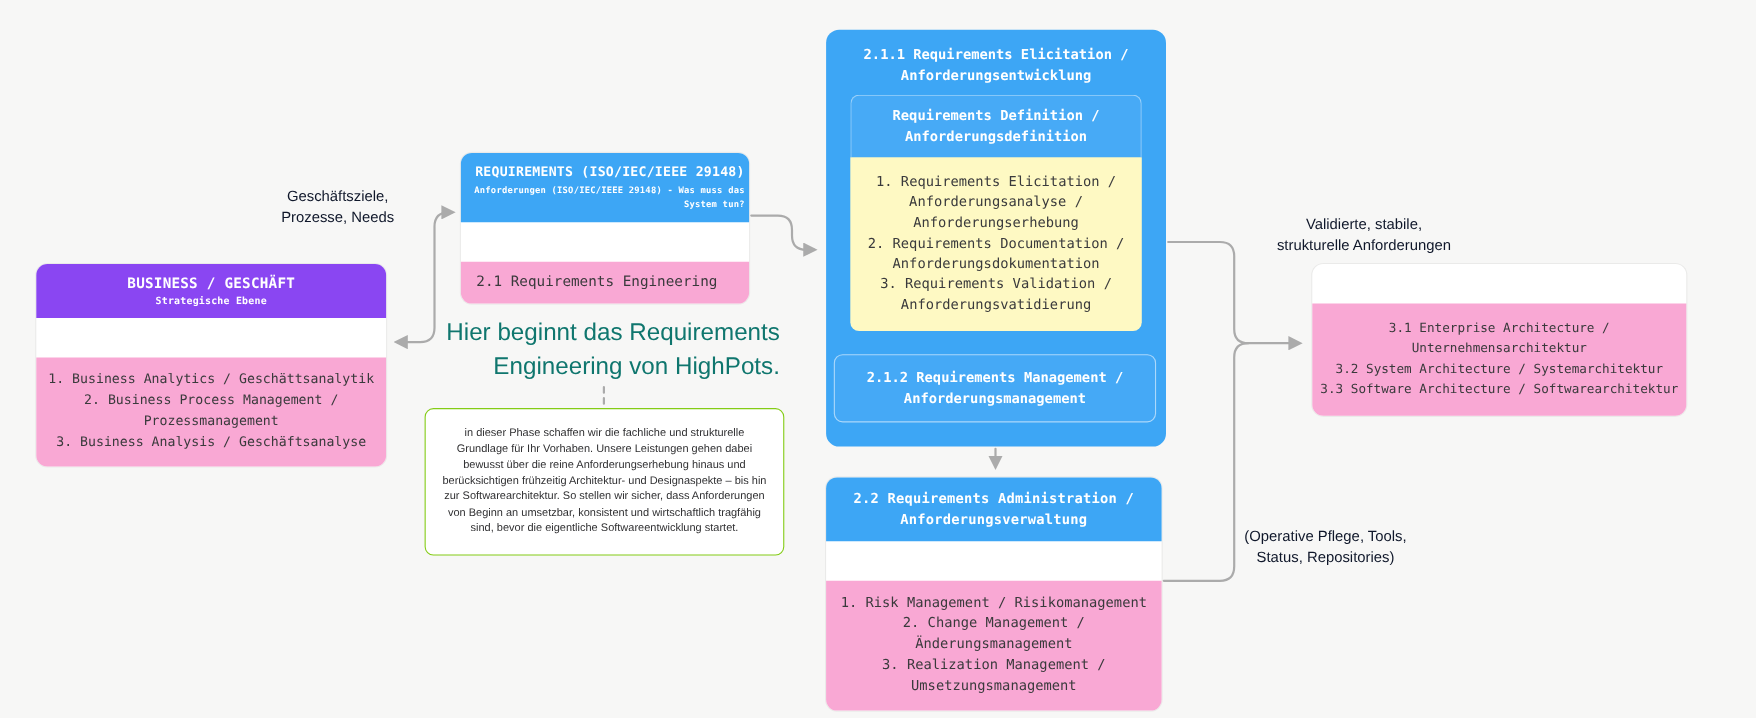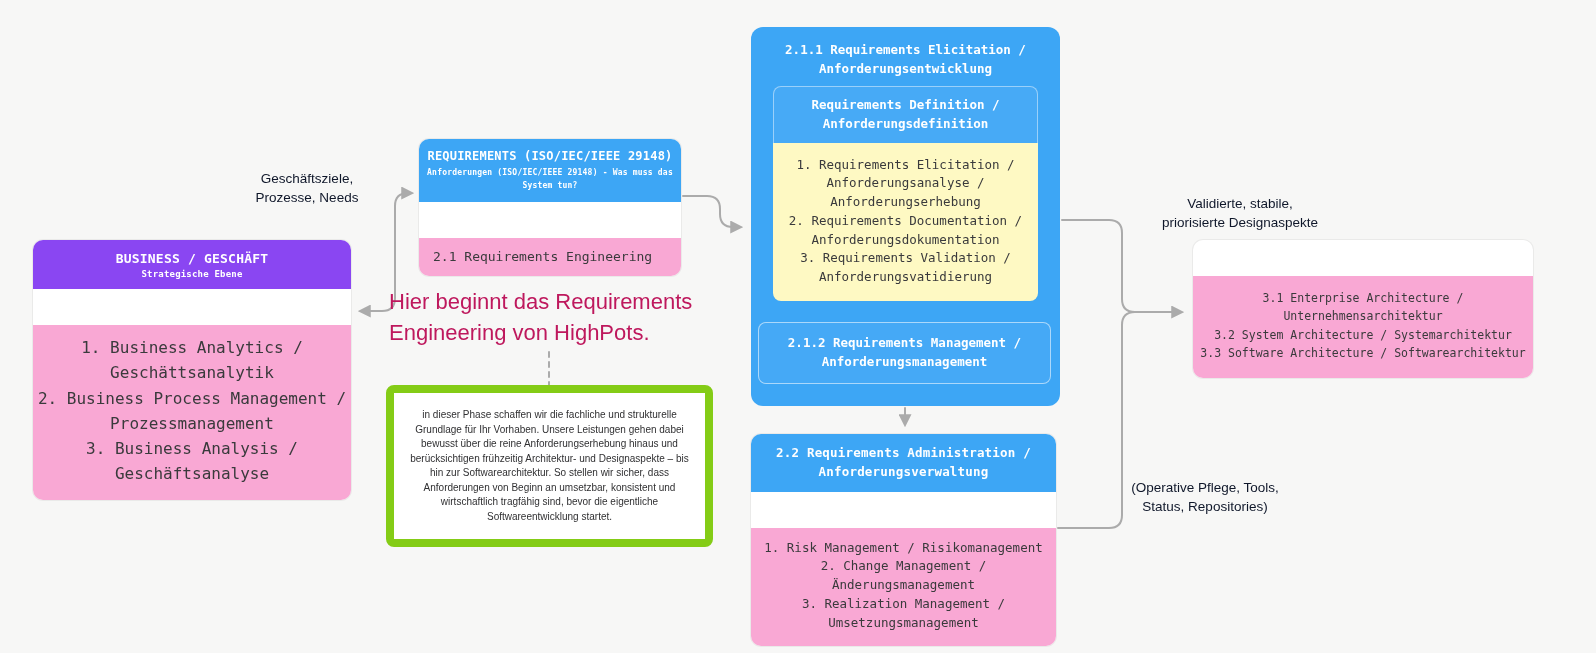--- a/index.html
+++ b/index.html
@@ -18,25 +18,25 @@
           box-shadow:0 0 0 1px rgba(0,0,0,0.05); background:#fff; }
   .card .hd { color:#fff; text-align:center; border-radius:10px 10px 0 0; }
   .card .hd .t  { font-weight:bold; font-size:13px; letter-spacing:.2px; }
   .card .hd .st { font-weight:bold; font-size:9px; margin-top:3px; letter-spacing:.2px; }
   .card .bd { background:#f9a8d4; border-radius:0 0 10px 10px; color:#3A3A3C;
               text-align:center; white-space:pre-line;margin-top:36px; }
 
   
   #card-business { left:33px; top:240px; width:318px; }
   #card-business .hd { background:#8A46F2; padding:11px 6px 10px; }
-  #card-business .bd { padding:10px 4px 13px; font-size:16px; line-height:1.58; }
+  #card-business .bd { padding:10px 4px 13px; font-size:12px; line-height:1.58; }
 
   
   #card-requirements { left:419px; top:139px; width:262px; }
-  #card-requirements .hd { background:#3DA6F5; padding:10px 4px 9px; }
+  #card-requirements .hd { background:#3DA6F5; padding:10px 4px 9px;text-align:right; }
   #card-requirements .hd .t { font-size:12px; }
   #card-requirements .hd .st { font-size:8px; line-height:1.6; margin-top:4px; white-space:pre-line; }
   #card-requirements .bd { text-align:left; padding:11px 12px 12px 14px; font-size:13px; }
 
   
   #bigbox { position:absolute; left:751px; top:27px; width:309px; height:379px; z-index:2;
             background:#3DA6F5; border-radius:12px; }
   #bigbox-title { position:absolute; left:0; top:13px; width:100%; text-align:center;
                   color:#fff; font-weight:bold; font-size:12.5px; line-height:1.55;
                   white-space:pre-line; }
@@ -64,26 +64,26 @@
   #card-arch .bd { padding:13px 4px 15px; font-size:11.5px; line-height:1.6; }
 
   
   .ann { position:absolute; z-index:2; text-align:center; color:#0f172a; font-size:13.5px;
          line-height:1.4; white-space:pre-line; }
   #ann-business-input { left:227px; top:170px; width:160px; }
   #ann-validated      { left:1140px; top:195px; width:200px; }
   #ann-operative      { left:1105px; top:479px; width:200px; }
 
   #headline { position:absolute; left:389px; top:286px; width:320px; z-index:2;
-              text-align:left; color:#be185d; font-size:22px; line-height:1.42;
+              text-align:right; color:#0f766e; font-size:22px; line-height:1.42;
               white-space:pre-line; }
 
   
-  #notebox { position:absolute; left:386px; top:385px; width:327px; z-index:2;
-             box-sizing:border-box; background:#fff; border:8px solid #84cc16; border-radius:8px;
+  #notebox { position:absolute; left:386px; top:371px; width:327px; z-index:2;
+             box-sizing:border-box; background:#fff; border:1px solid #84cc16; border-radius:8px;
              padding:15px 13px; text-align:center; color:#303032; font-size:10px;
              line-height:1.45; }
 </style>
 </head>
 <body>
 
 <div class="canvas">
 
   <svg id="connectors" width="1596" height="653" viewBox="0 0 1596 653">
     <defs>
@@ -163,17 +163,17 @@
   </div>
 
   <div class="card" id="card-arch">
     <div class="bd">3.1 Enterprise Architecture /
 Unternehmensarchitektur
 3.2 System Architecture / Systemarchitektur
 3.3 Software Architecture / Softwarearchitektur</div>
   </div>
 
   <div class="ann sans" id="ann-validated">Validierte, stabile,
-priorisierte Designaspekte</div>
+strukturelle Anforderungen</div>
   <div class="ann sans" id="ann-operative">(Operative Pflege, Tools,
 Status, Repositories)</div>
 
 </div>
 
 </body></html>

